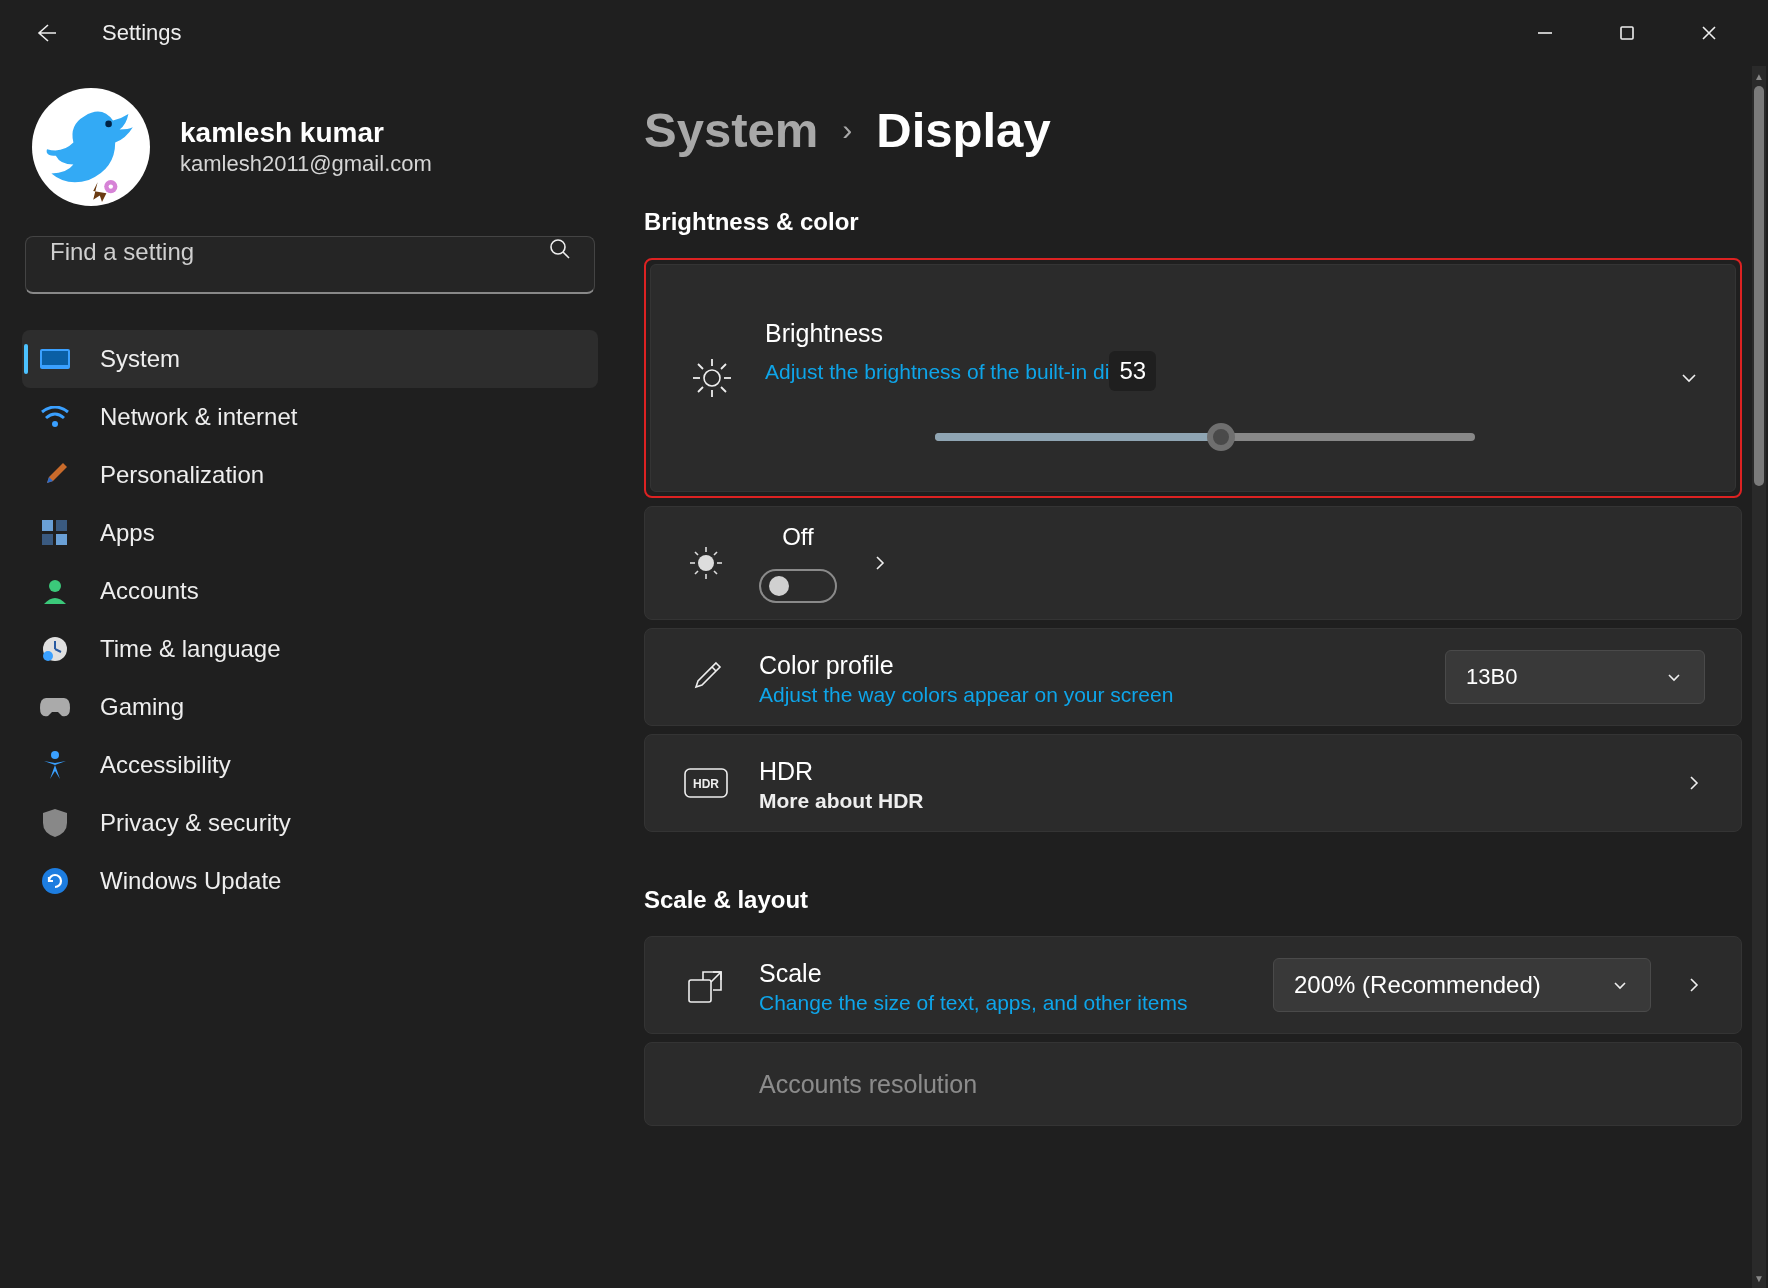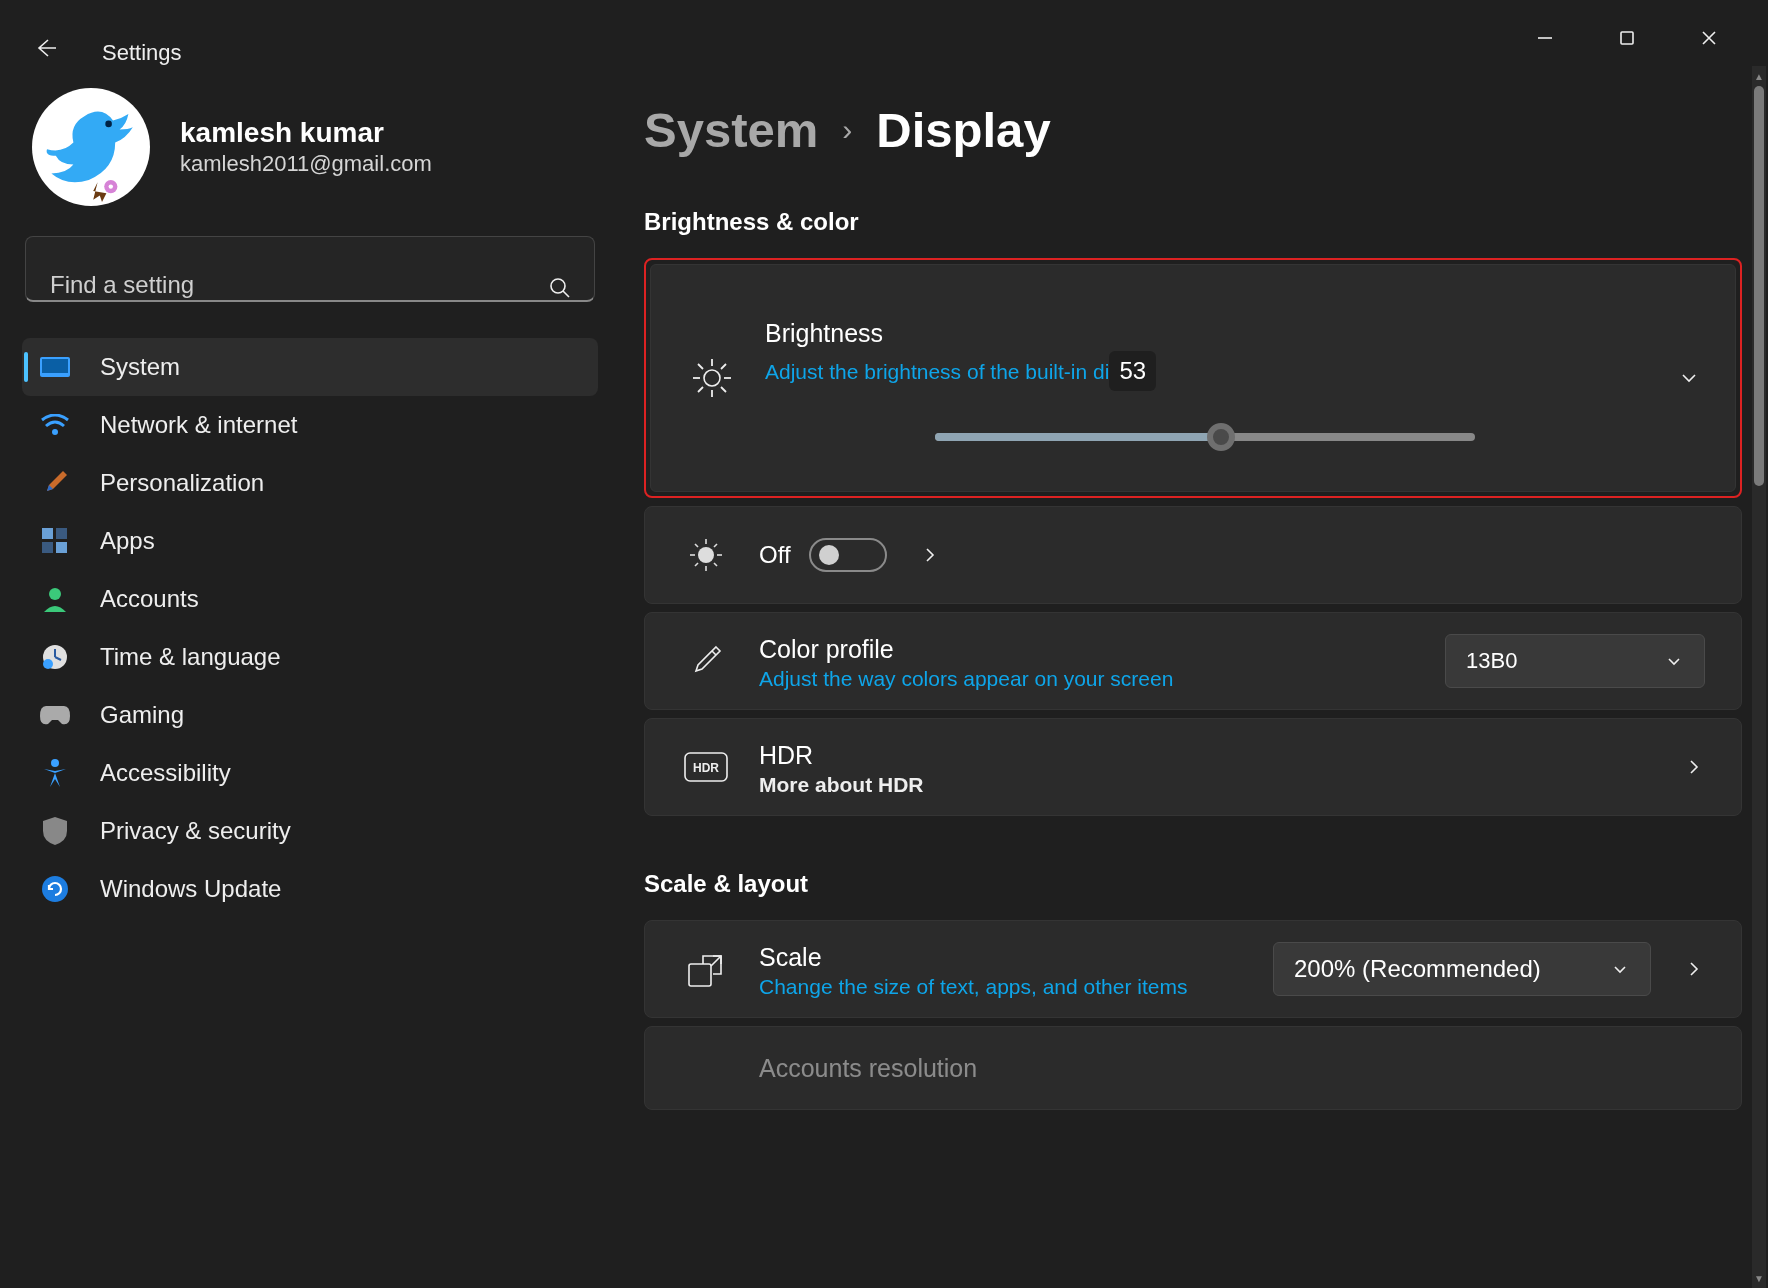--- a/index.html
+++ b/index.html
@@ -14,21 +14,21 @@
   }
   *{box-sizing:border-box;}
   html,body{margin:0;padding:0;width:1768px;height:1288px;overflow:hidden;}
   body{
     background:var(--bg);color:var(--text);
     font-family:"Segoe UI",Tahoma,Geneva,sans-serif;
     font-size:22px;
   }
   
   .titlebar{
-    height:66px;display:flex;align-items:flex-end;
+    height:66px;display:flex;align-items:center;
     padding-left:28px;padding-right:18px;
   }
   .back-btn{
     width:36px;height:36px;display:flex;align-items:center;justify-content:center;
     margin-right:38px;
   }
   .app-title{font-size:22px;color:#eee;}
   .title-spacer{flex:1;}
   .win-buttons{display:flex;}
   .win-btn{
@@ -44,22 +44,22 @@
   .user{display:flex;align-items:center;gap:30px;margin:0 10px 30px 10px;}
   .avatar{
     width:118px;height:118px;border-radius:50%;background:#fff;
     display:flex;align-items:center;justify-content:center;overflow:hidden;position:relative;
   }
   .user-name{font-size:28px;font-weight:600;margin-bottom:2px;}
   .user-email{font-size:22px;color:#d5d5d5;}
   
   .search{
     margin:10px 3px 36px 3px;
-    height:66px;background:#252525;border:1px solid #444;border-radius:8px;
-    display:flex;align-items:flex-end;padding:0 22px;
+    height:58px;background:#252525;border:1px solid #444;border-radius:8px;
+    display:flex;align-items:flex-start;padding:0 22px;
     border-bottom:2px solid #888;
   }
   .search input{
     flex:1;background:transparent;border:none;outline:none;color:var(--text);
     font-size:24px;
   }
   .search input::placeholder{color:#cfcfcf;}
   
   .nav{display:flex;flex-direction:column;gap:0;}
   .nav-item{
@@ -107,21 +107,21 @@
   .slider-row{margin-top:42px;width:540px;margin-left:170px;}
   .slider{
     position:relative;height:8px;background:#888;border-radius:4px;
   }
   .slider-fill{position:absolute;left:0;top:0;bottom:0;background:#8fa5b3;border-radius:4px;}
   .slider-thumb{
     position:absolute;top:50%;width:28px;height:28px;border-radius:50%;
     background:#4a4a4a;border:6px solid #6f6f6f;transform:translate(-50%,-50%);
   }
   
-  .toggle-wrap{display:flex;align-items:center;gap:18px;}
+  .toggle-wrap{display:flex;align-items:center;gap:18px;flex-direction:column;}
   .toggle-label{font-size:24px;}
   .toggle{
     width:78px;height:34px;border-radius:18px;border:2px solid #8a8a8a;background:transparent;
     position:relative;
   }
   .toggle-knob{
     position:absolute;width:20px;height:20px;border-radius:50%;background:#d0d0d0;
     top:50%;left:8px;transform:translateY(-50%);
   }
   

